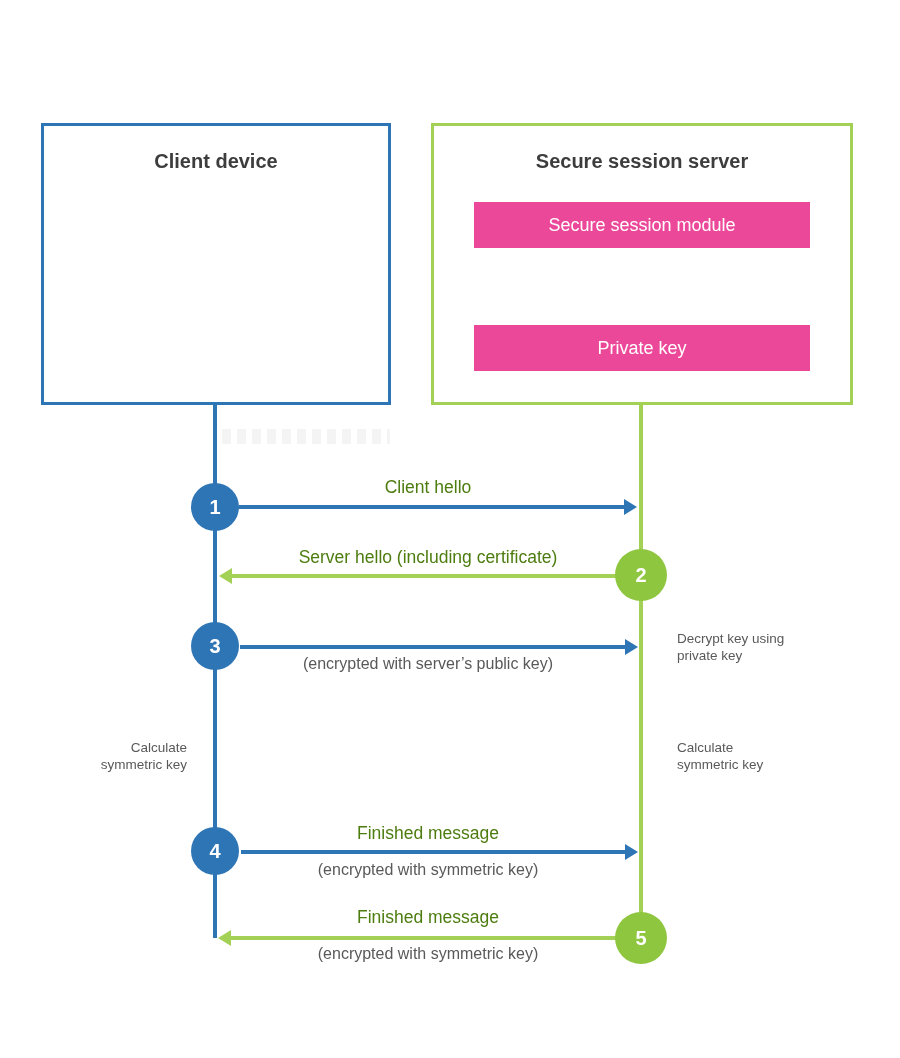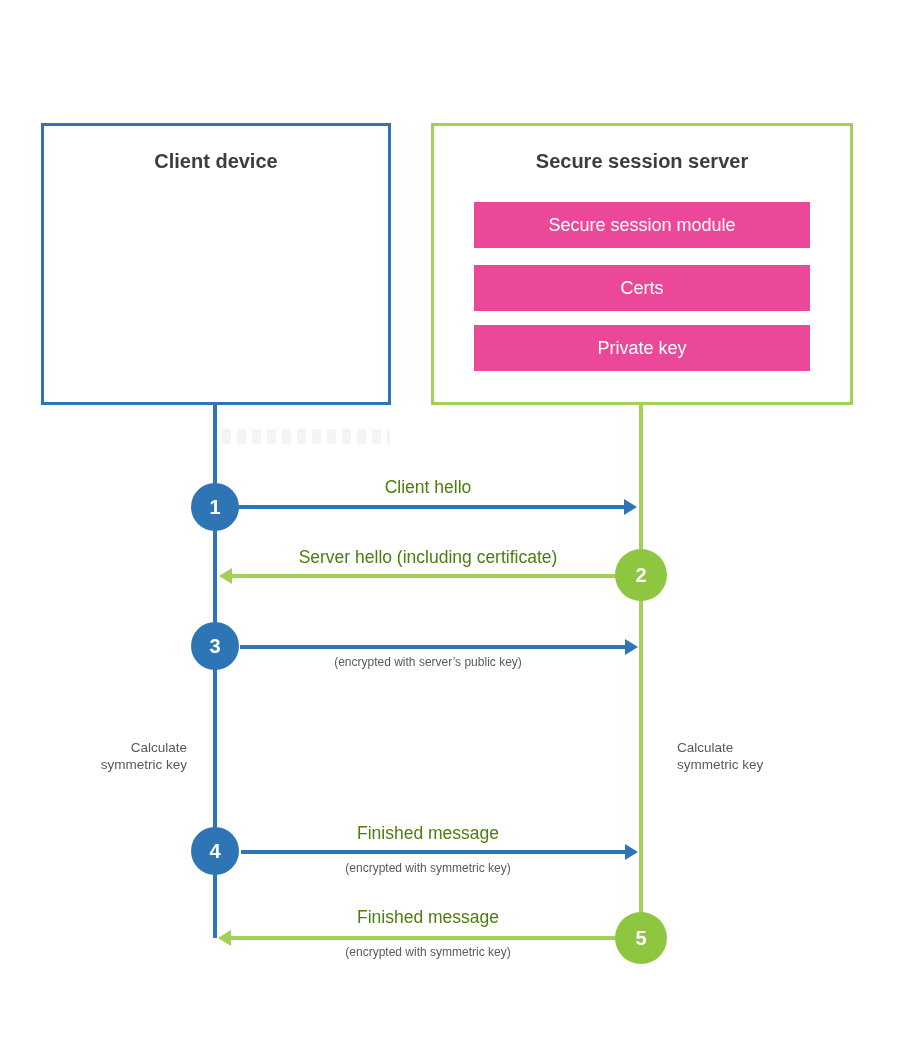--- a/index.html
+++ b/index.html
@@ -121,21 +121,21 @@
     position: absolute;
     left: 228px; width: 400px;
     text-align: center;
     font-size: 17.5px;
     color: #4d7c0f;
   }
   .msg-sub {
     position: absolute;
     left: 228px; width: 400px;
     text-align: center;
-    font-size: 12px;
+    font-size: 16px;
     color: #595959;
   }
   .l1 { top: 477px; }
   .l2 { top: 547px; }
   .l3 { top: 618px; }  .s3 { top: 655px; }
   .l4 { top: 823px; }  .s4 { top: 861px; }
   .l5 { top: 907px; }  .s5 { top: 945px; }
   
   .side-note {
     position: absolute;
@@ -154,39 +154,40 @@
 <div class="canvas">
 
 
   <div class="actor-box client-box">
     <div class="box-title">Client device</div>
   </div>
 
   <div class="actor-box server-box">
     <div class="box-title">Secure session server</div>
     <div class="server-bar bar-1">Secure session module</div>
-    <div class="server-bar bar-2">Certs</div>
     <div class="server-bar bar-3">Private key</div>
   </div>
 
   <div class="lifeline lifeline-client"></div>
   <div class="lifeline lifeline-server"></div>
   <div class="ghost-dashes"></div>
 
   <div class="step-circle circle-blue c1">1</div>
   <div class="msg-label l1">Client hello</div>
   <div class="arrow arrow-blue arrow-right a1"></div>
 
   <div class="step-circle circle-green c2">2</div>
   <div class="msg-label l2">Server hello (including certificate)</div>
   <div class="arrow arrow-green arrow-left a2"></div>
 
   <div class="step-circle circle-blue c3">3</div>
   <div class="arrow arrow-blue arrow-right a3"></div>
   <div class="msg-sub s3">(encrypted with server’s public key)</div>
+  <div class="side-note note-decrypt">Decrypt key using
+private key</div>
 
   <div class="side-note note-calc-left">Calculate
 symmetric key</div>
   <div class="side-note note-calc-right">Calculate
 symmetric key</div>
 
   <div class="step-circle circle-blue c4">4</div>
   <div class="msg-label l4">Finished message</div>
   <div class="arrow arrow-blue arrow-right a4"></div>
   <div class="msg-sub s4">(encrypted with symmetric key)</div>

